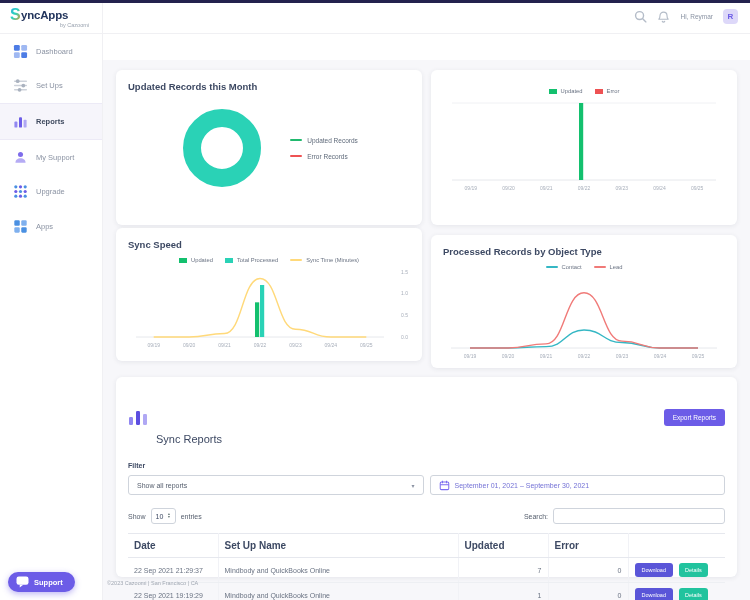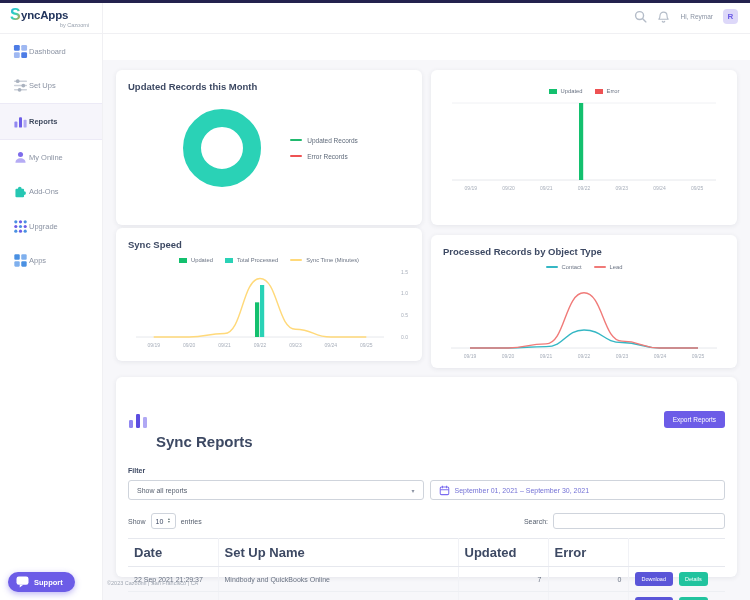--- a/index.html
+++ b/index.html
@@ -13,21 +13,21 @@
   .logo-line{display:flex;align-items:flex-end;height:14px;}
   .logo-rest{font-size:11.5px;font-weight:bold;color:#22345c;letter-spacing:-0.2px;margin-left:-3px;}
   .tagline{font-size:5.5px;color:#98a1ae;text-align:right;padding-right:13px;margin-top:1px;}
   .topbar-right{margin-left:auto;display:flex;align-items:center;gap:10px;padding-right:12px;}
   .icon-btn{display:flex;align-items:center;cursor:pointer;}
   .greeting{font-size:6.5px;color:#8a93a3;}
   .avatar{width:15px;height:15px;border-radius:4px;background:#ddd8f9;color:#6c5ce7;font-size:8px;font-weight:bold;display:flex;align-items:center;justify-content:center;cursor:pointer;}
 
   
   .sidebar{position:absolute;top:34px;left:0;width:103px;height:566px;background:#fff;border-right:1px solid #f0f0f3;box-sizing:border-box;z-index:20;}
-  .side-item{height:34.6px;display:flex;align-items:center;gap:1px;padding-left:13px;cursor:pointer;}
+  .side-item{height:34.6px;display:flex;align-items:center;gap:8px;padding-left:13px;cursor:pointer;}
   .side-item svg{flex:0 0 auto;display:block;}
   .side-label{font-size:7.5px;color:#8b93a3;}
   .side-item.active{background:#f6f5fb;border-top:1px solid #eceaf6;border-bottom:1px solid #eceaf6;}
   .side-item.active .side-label{color:#3f4a5f;font-weight:bold;}
   .support-btn{position:absolute;left:8px;bottom:8px;height:20px;background:#6c5ce7;border-radius:11px;display:flex;align-items:center;gap:5px;padding:0 12px 0 8px;box-shadow:0 2px 6px rgba(108,92,231,.45);cursor:pointer;z-index:35;}
   .support-label{font-size:7.5px;font-weight:bold;color:#fff;}
 
   
   .main{position:absolute;top:34px;left:103px;width:647px;height:566px;background:#fff;}
   .canvas{position:absolute;top:26px;left:0;width:647px;height:540px;background:#f7f7fa;}
@@ -44,35 +44,35 @@
   .legend-item{display:flex;align-items:center;gap:5px;font-size:6.5px;color:#5f6a7a;}
   .lg-line{width:12px;height:2.5px;border-radius:1px;display:inline-block;}
   .lg-box{width:8px;height:5px;display:inline-block;}
   .legend-row{display:flex;justify-content:center;align-items:center;gap:12px;margin-top:7px;}
   .legend-row .legend-item{font-size:5.8px;color:#6a7383;gap:4px;}
   .chart-wrap{display:flex;justify-content:center;margin-top:3px;}
   svg{font-family:inherit;}
 
   
   .sr-head{display:flex;align-items:center;padding:12px 12px 0;}
-  .sr-title{font-size:15px;font-weight:bold;color:#3d4963;margin-left:8px;margin-top:44px;}
+  .sr-title{font-size:11px;font-weight:normal;color:#3d4963;margin-left:8px;margin-top:44px;}
   .export-btn{margin-left:auto;background:#6c5ce7;color:#fff;border:none;border-radius:3px;font-size:6.5px;padding:5px 9px;cursor:pointer;font-family:inherit;}
   .filter-label{font-size:7px;font-weight:bold;color:#3d4963;margin:17px 12px 0;}
   .controls{display:flex;gap:6px;padding:6px 12px 0;}
   .select-box{flex:1;height:20px;border:1px solid #cfd4dc;border-radius:3px;display:flex;align-items:center;padding:0 8px;font-size:7px;color:#555e6d;background:#fff;box-sizing:border-box;cursor:pointer;}
   .chev{margin-left:auto;color:#8b93a3;font-size:6px;}
   .date-box{flex:1;height:20px;border:1px solid #cfd4dc;border-radius:3px;display:flex;align-items:center;gap:5px;padding:0 8px;font-size:7px;color:#7472d6;background:#fff;box-sizing:border-box;cursor:pointer;}
   .entries-row{display:flex;align-items:center;padding:13px 12px 0;font-size:7px;color:#555e6d;gap:5px;}
   .page-size{border:1px solid #cfd4dc;border-radius:3px;height:14px;display:flex;align-items:center;gap:4px;padding:0 4px;font-size:7px;color:#3d4963;cursor:pointer;background:#fff;}
   .spin{display:flex;flex-direction:column;font-size:3.4px;line-height:3.4px;color:#677;}
   .search-wrap{margin-left:auto;display:flex;align-items:center;gap:5px;}
   .search-wrap label{font-size:7px;color:#555e6d;}
   .search-input{width:172px;height:16px;border:1px solid #cfd4dc;border-radius:3px;font-size:7px;padding:0 5px;box-sizing:border-box;font-family:inherit;}
   .reports-table{width:597px;margin:9px 12px 0;border-collapse:collapse;table-layout:fixed;}
-  .reports-table th{font-size:13px;font-weight:bold;color:#3d4963;text-align:left;padding:6px 6px;border-top:1px solid #e6e8ee;border-bottom:1px solid #e6e8ee;border-right:1px solid #f1f2f6;}
+  .reports-table th{font-size:10px;font-weight:bold;color:#3d4963;text-align:left;padding:6px 6px;border-top:1px solid #e6e8ee;border-bottom:1px solid #e6e8ee;border-right:1px solid #f1f2f6;}
   .reports-table td{font-size:7px;color:#6a7383;padding:8px 6px;border-bottom:1px solid #edeff3;border-right:1px solid #f1f2f6;}
   .reports-table th:last-child,.reports-table td:last-child{border-right:none;}
   .num{text-align:right;}
   .actions-cell{white-space:nowrap;padding:5px 0 5px 6px !important;}
   .btn-download{background:#5a55d8;color:#fff;border:none;border-radius:3px;font-size:5.5px;padding:4px 7px;margin-right:4px;cursor:pointer;font-family:inherit;}
   .btn-details{background:#21c39e;color:#fff;border:none;border-radius:3px;font-size:5.5px;padding:4px 6px;cursor:pointer;font-family:inherit;}
   .footer{position:absolute;left:4px;top:520px;font-size:5.5px;color:#a0a7b2;}
 </style>
 </head>
 <body>
@@ -142,29 +142,21 @@
         <rect x="6.4" y="3.5" width="3.2" height="11" rx="1" fill="#6c5ce7"></rect>
         <rect x="11.3" y="6" width="3.2" height="8.5" rx="1" fill="#b0a8f4"></rect>
       </svg>
       <span class="side-label">Reports</span>
     </div>
     <div class="side-item">
       <svg width="15" height="15" viewBox="0 0 16 16">
         <circle cx="8" cy="4.8" r="2.7" fill="#7e6ceb"></circle>
         <path d="M2.6 13.6c0-3 2.4-4.7 5.4-4.7s5.4 1.7 5.4 4.7z" fill="#b5abf4"></path>
       </svg>
-      <span class="side-label">My Online</span>
-    </div>
-    <div class="side-item">
-      <svg width="15" height="15" viewBox="0 0 16 16">
-        <rect x="2.6" y="5" width="9.2" height="9.2" rx="1.2" fill="#26c7b3"></rect>
-        <circle cx="7.2" cy="5" r="2" fill="#26c7b3"></circle>
-        <circle cx="11.8" cy="9.6" r="2" fill="#26c7b3"></circle>
-      </svg>
-      <span class="side-label">Add-Ons</span>
+      <span class="side-label">My Support</span>
     </div>
     <div class="side-item">
       <svg width="15" height="15" viewBox="0 0 16 16">
         <circle cx="3" cy="3" r="1.7" fill="#4a90e2"></circle>
           <circle cx="8" cy="3" r="1.7" fill="#6c5ce7"></circle>
           <circle cx="13" cy="3" r="1.7" fill="#4a90e2"></circle>
         <circle cx="3" cy="8" r="1.7" fill="#6c5ce7"></circle>
           <circle cx="8" cy="8" r="1.7" fill="#4a90e2"></circle>
           <circle cx="13" cy="8" r="1.7" fill="#6c5ce7"></circle>
         <circle cx="3" cy="13" r="1.7" fill="#4a90e2"></circle>

